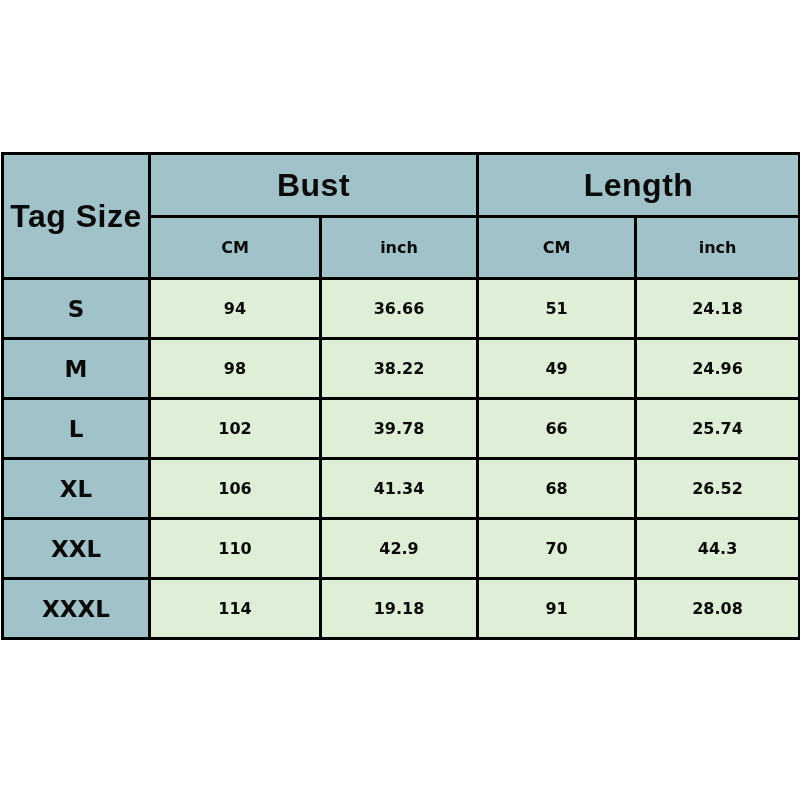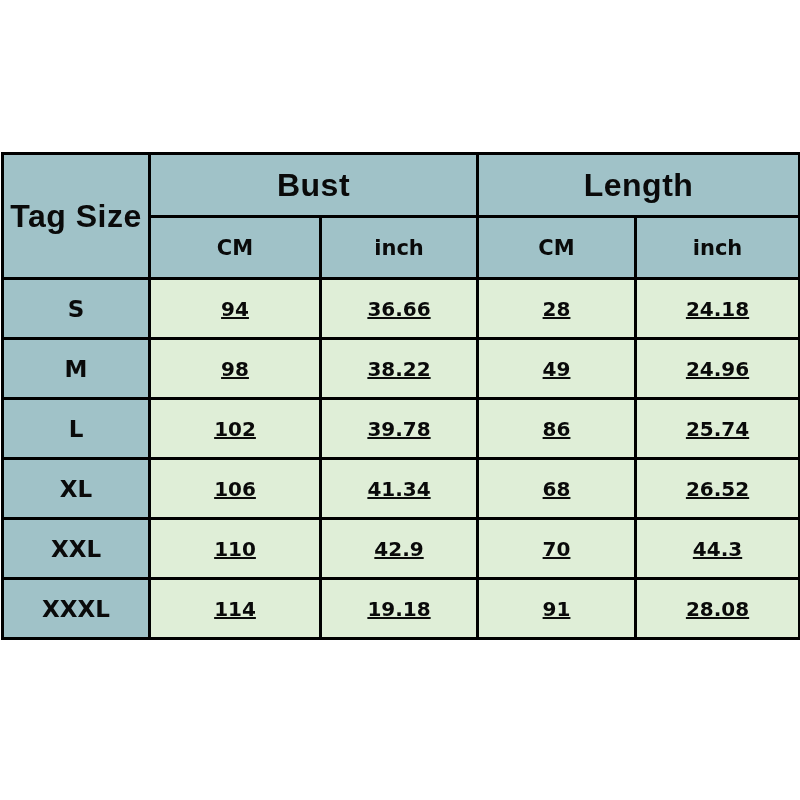--- a/index.html
+++ b/index.html
@@ -48,32 +48,31 @@
   .corner-label,
   .group-label {
     font-family: Liberation Sans, sans-serif;
     font-weight: bold;
     font-size: 32px;
     letter-spacing: 0.5px;
   }
   .unit-label {
     font-family: "DejaVu Sans", sans-serif;
     font-weight: bold;
-    font-size: 21px;
+    font-size: 16px;
   }
   .size-label {
     font-family: "DejaVu Sans", sans-serif;
     font-weight: bold;
     font-size: 23px;
   }
   .value-label {
     font-family: "DejaVu Sans", sans-serif;
     font-weight: bold;
-    font-size: 20px;
-    text-decoration: underline;
+    font-size: 16px;
   }
 </style>
 </head>
 <body>
 
 <div class="page">
   <table class="size-chart">
     <colgroup>
       <col style="width:147px">
       <col style="width:171px">
@@ -92,35 +91,35 @@
         <th class="hdr unit-label">inch</th>
         <th class="hdr unit-label">CM</th>
         <th class="hdr unit-label">inch</th>
       </tr>
     </thead>
     <tbody>
       <tr>
         <td class="hdr size-label">S</td>
         <td class="datacell value-label">94</td>
         <td class="datacell value-label">36.66</td>
-        <td class="datacell value-label">28</td>
+        <td class="datacell value-label">51</td>
         <td class="datacell value-label">24.18</td>
       </tr>
       <tr>
         <td class="hdr size-label">M</td>
         <td class="datacell value-label">98</td>
         <td class="datacell value-label">38.22</td>
         <td class="datacell value-label">49</td>
         <td class="datacell value-label">24.96</td>
       </tr>
       <tr>
         <td class="hdr size-label">L</td>
         <td class="datacell value-label">102</td>
         <td class="datacell value-label">39.78</td>
-        <td class="datacell value-label">86</td>
+        <td class="datacell value-label">66</td>
         <td class="datacell value-label">25.74</td>
       </tr>
       <tr>
         <td class="hdr size-label">XL</td>
         <td class="datacell value-label">106</td>
         <td class="datacell value-label">41.34</td>
         <td class="datacell value-label">68</td>
         <td class="datacell value-label">26.52</td>
       </tr>
       <tr>

